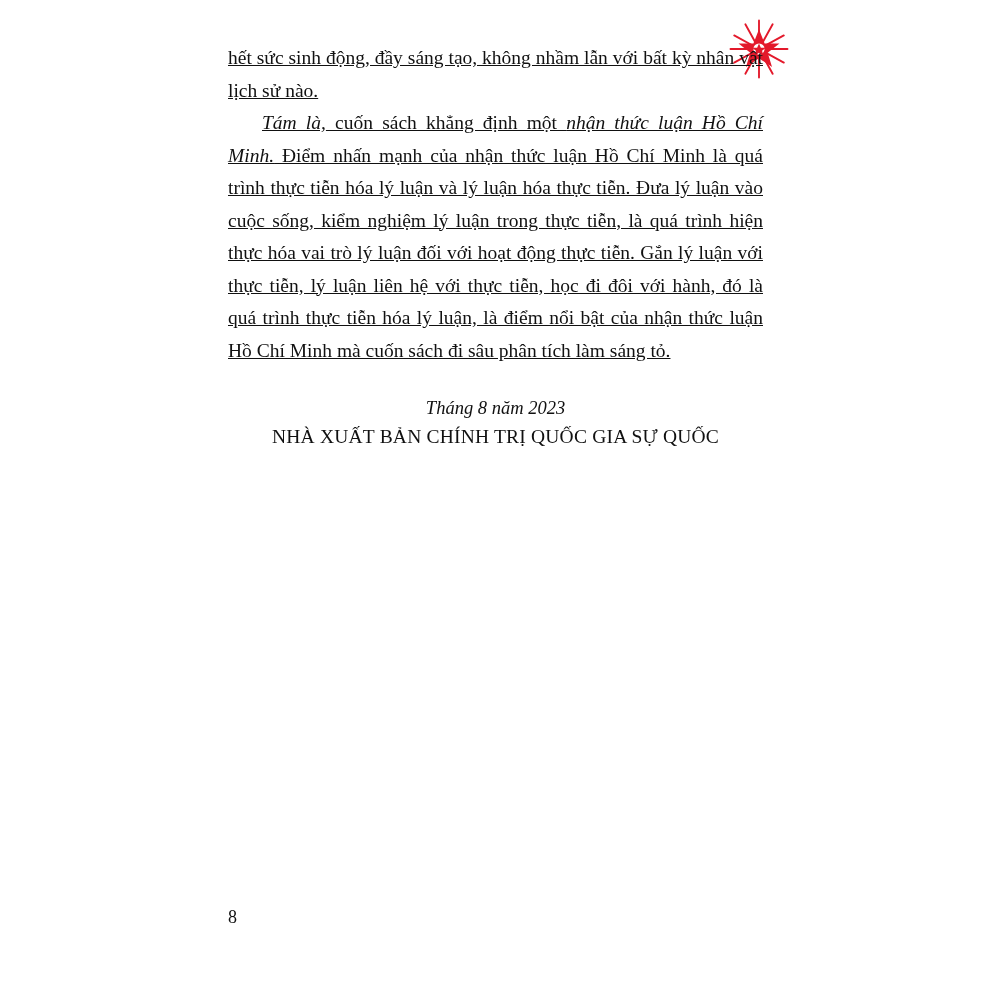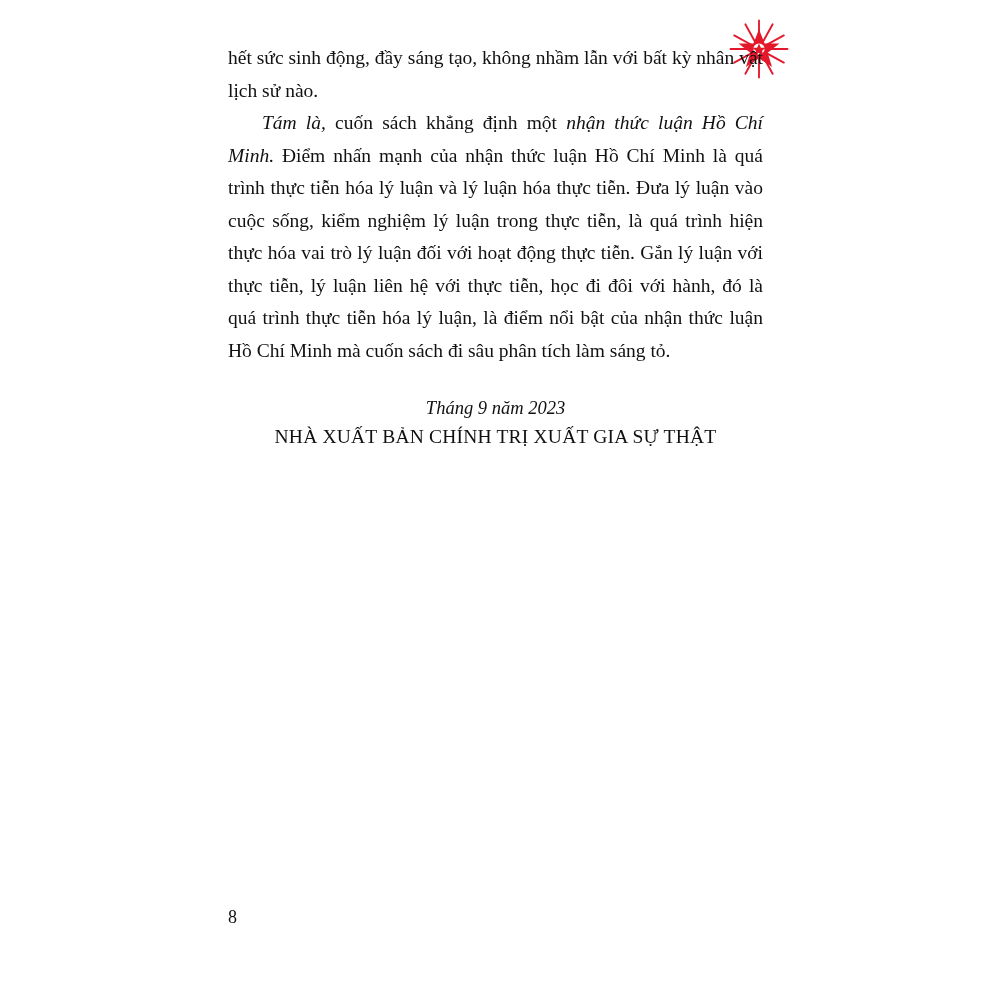--- a/index.html
+++ b/index.html
@@ -38,20 +38,21 @@
     width: 535px;
   }
 
   p.body-par {
     margin: 0;
     font-size: 19.5px;
     line-height: 32.5px;
     text-align: justify;
     text-justify: inter-word;
     hyphens: none;
+    text-decoration: underline;
   }
   p.body-par.indent {
     text-indent: 34px;
   }
   .ital {
     font-style: italic;
   }
 
   .signature-block {
     position: absolute;
@@ -115,19 +116,19 @@
     </p>
 
     <p class="body-par indent">
       <span class="ital">Tám là,</span><span> cuốn sách khẳng định một </span><span class="ital">nhận thức luận Hồ Chí Minh.</span><span> Điểm nhấn mạnh của nhận thức luận Hồ Chí Minh là quá trình thực tiễn hóa lý luận và lý luận hóa thực tiễn. Đưa lý luận vào cuộc sống, kiểm nghiệm lý luận trong thực tiễn, là quá trình hiện thực hóa vai trò lý luận đối với hoạt động thực tiễn. Gắn lý luận với thực tiễn, lý luận liên hệ với thực tiễn, học đi đôi với hành, đó là quá trình thực tiễn hóa lý luận, là điểm nổi bật của nhận thức luận Hồ Chí Minh mà cuốn sách đi sâu phân tích làm sáng tỏ.</span>
     </p>
 
 
   </div>
 
   <div class="signature-block">
-    <p class="sig-date">Tháng 9 năm 2023</p>
-    <p class="sig-publisher">NHÀ XUẤT BẢN CHÍNH TRỊ XUẤT GIA SỰ THẬT</p>
+    <p class="sig-date">Tháng 8 năm 2023</p>
+    <p class="sig-publisher">NHÀ XUẤT BẢN CHÍNH TRỊ QUỐC GIA SỰ QUỐC</p>
   </div>
 
   <div class="page-number">8</div>
 
 </div>
 
 </body></html>

